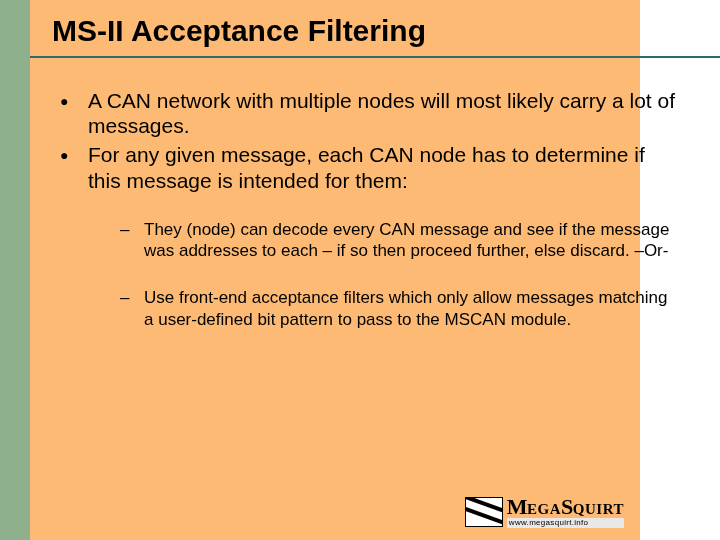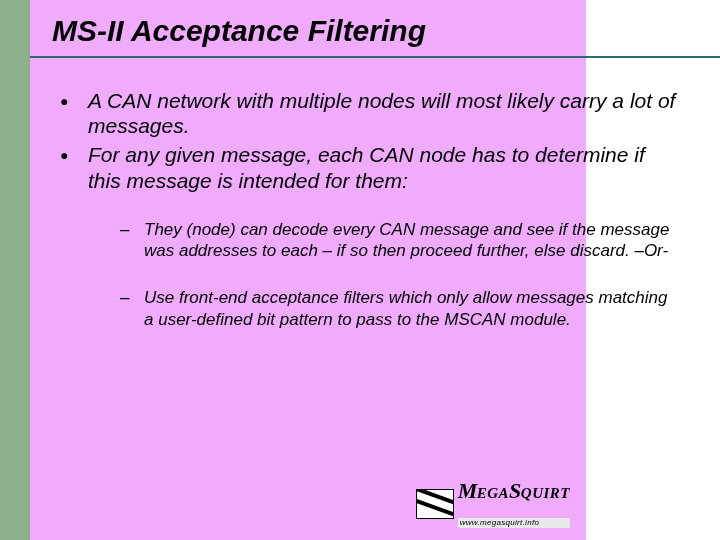--- a/index.html
+++ b/index.html
@@ -1,22 +1,21 @@
 <!DOCTYPE html>
 <html><head>
 <meta charset="utf-8">
 <style>
   * { margin: 0; padding: 0; box-sizing: border-box; }
   html, body { width: 720px; height: 540px; font-family: Arial, Helvetica, sans-serif; background: #fff; }
   .slide {
     position: relative;
-    width: 586px;
+    width: 640px;
     height: 540px;
-    background: #f0abfc;
-    font-style: italic;
+    background: #fdba74;
   }
   .left-band {
     position: absolute;
     left: 0;
     top: 0;
     width: 30px;
     height: 540px;
     background: #8fb08c;
   }
   .title {
@@ -120,21 +119,20 @@
   .logo-main .ega { font-size: 15px; text-transform: uppercase; letter-spacing: 0.5px; }
   .logo-main .quirt { font-size: 15px; text-transform: uppercase; letter-spacing: 0.5px; }
   .logo-url {
     font-family: Arial, sans-serif;
     font-size: 8px;
     color: #000;
     background: #e8e8e8;
     padding: 1px 2px;
     letter-spacing: 0.3px;
     border-radius: 1px;
-    margin-top: 16px;
   }
 </style>
 </head>
 <body>
 
 <div class="slide">
   <div class="left-band"></div>
 
   <div class="title">MS-II Acceptance Filtering</div>
   <div class="title-rule"></div>

